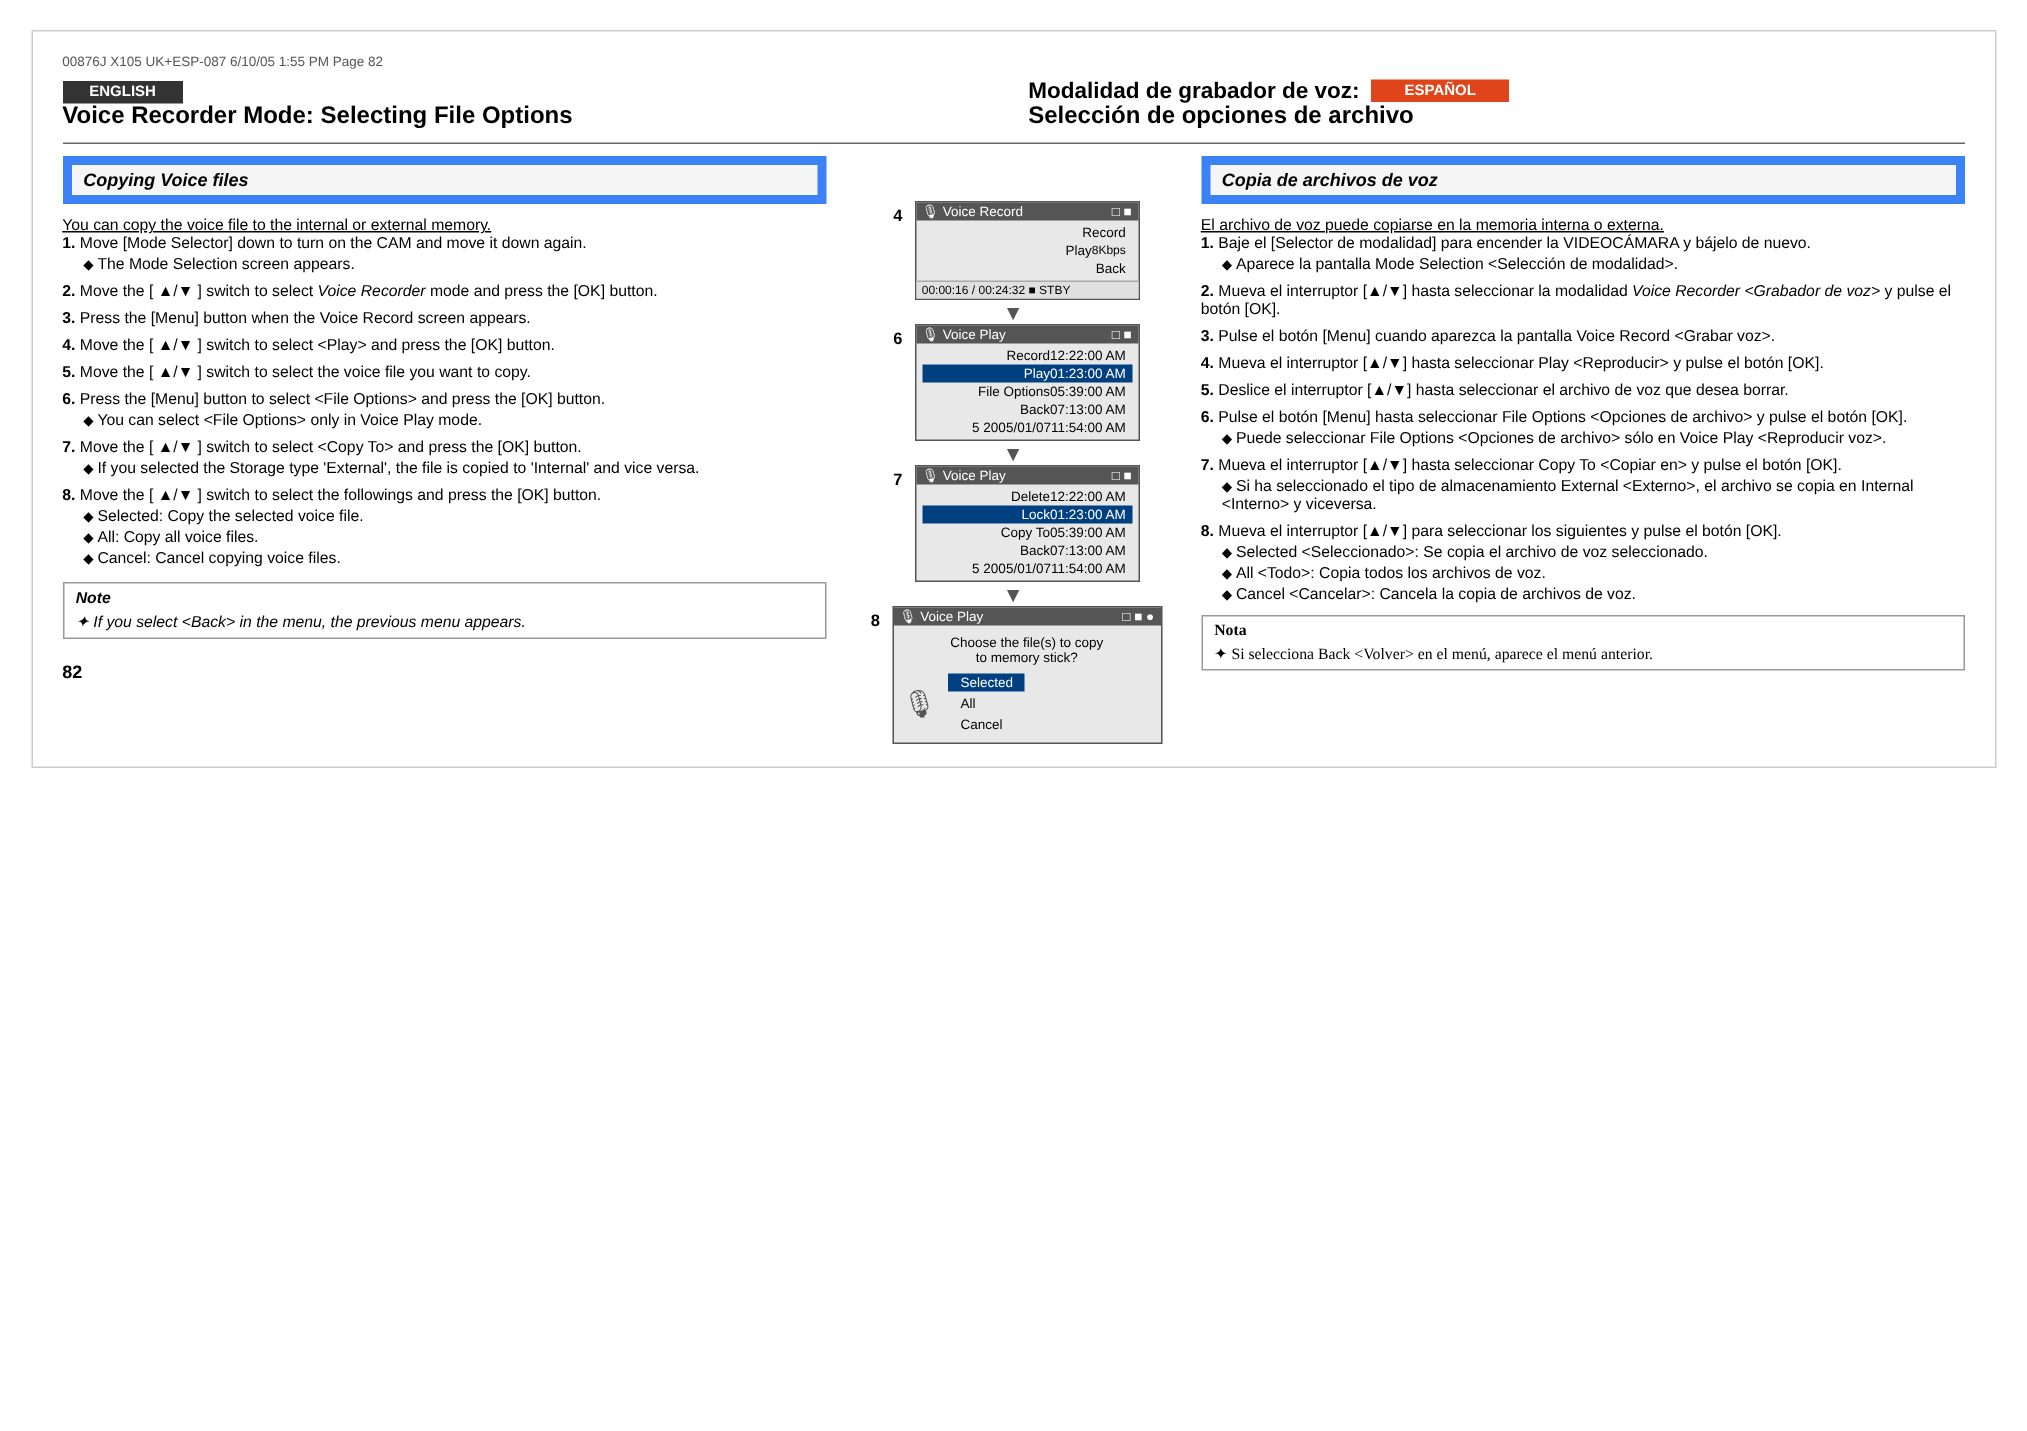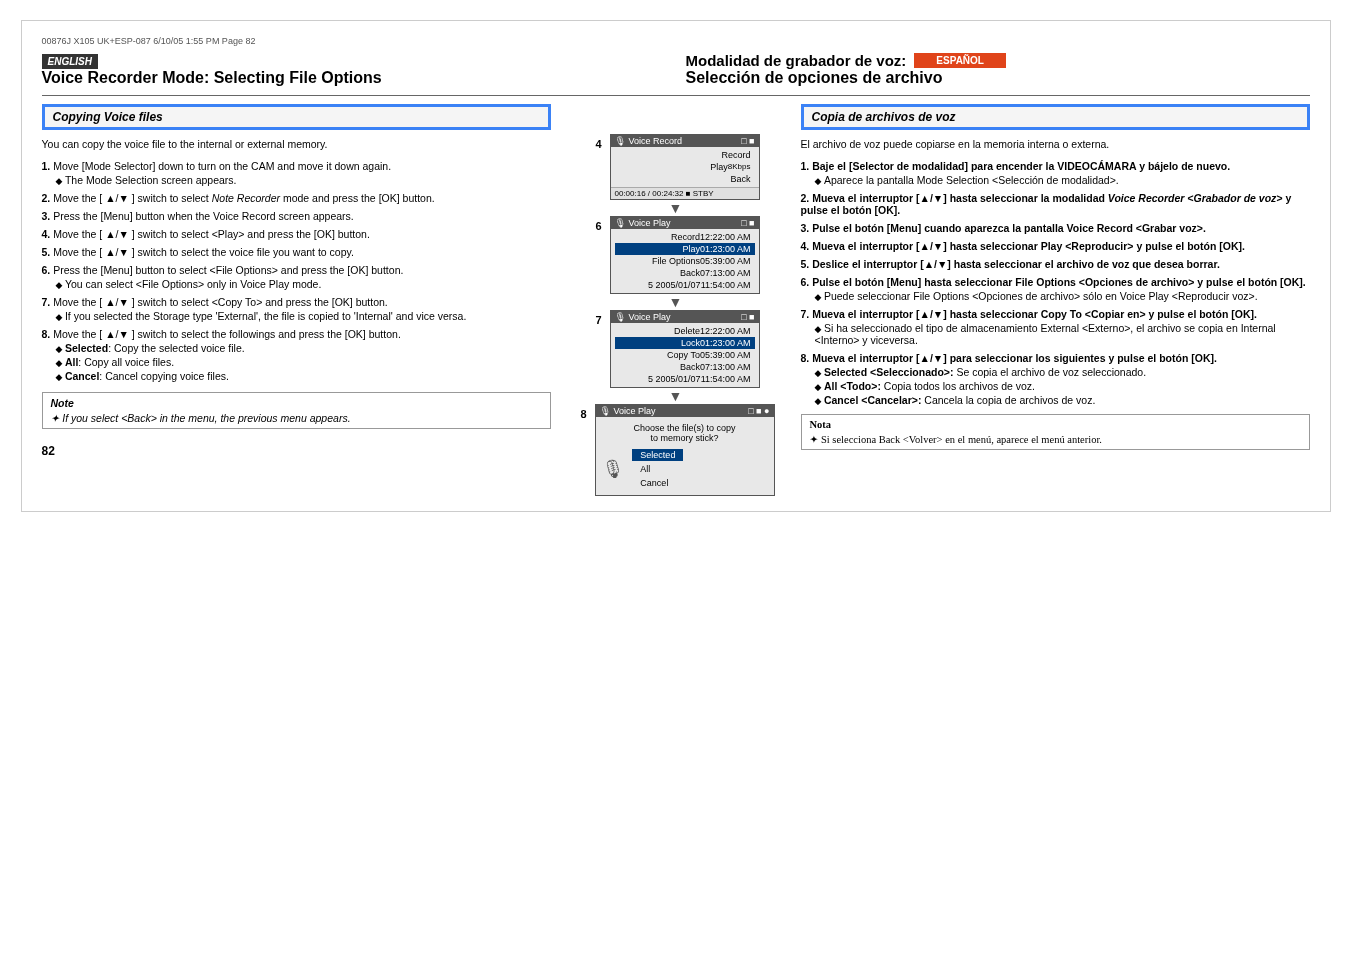--- a/index.html
+++ b/index.html
@@ -22,23 +22,22 @@
       display: flex;
       align-items: flex-end;
       margin-bottom: 8px;
       gap: 20px;
     }
     .english-badge {
       background: #333;
       color: #fff;
       font-size: 10px;
       font-weight: bold;
-      padding: 2px 6px;
+      padding: 2px 18px;
       display: inline-block;
-      font-style: italic;
     }
     .spanish-badge {
       background: #e0441a;
       color: #fff;
       font-size: 10px;
       font-weight: bold;
       padding: 2px 22px;
       display: inline-block;
     }
     .left-header { flex: 1; }
@@ -60,30 +59,30 @@
     .content-area {
       display: flex;
       gap: 20px;
       border-top: 1px solid #666;
       padding-top: 8px;
     }
     .left-col { flex: 1; }
     .right-col { flex: 1; }
     .section-header {
       background: #f5f5f5;
-      border: 3px solid #3b82f6;
+      border: 6px solid #3b82f6;
       padding: 3px 8px;
       font-style: italic;
       font-weight: bold;
       font-size: 12px;
       margin-bottom: 8px;
     }
     .intro-text {
       font-size: 10.5px;
-      margin-bottom: 10px;
+      text-decoration: underline;
     }
     .step-list {
       list-style: none;
       padding: 0;
     }
     .step-list > li {
       margin-bottom: 6px;
       font-size: 10.5px;
     }
     .step-num {
@@ -166,21 +165,21 @@
     .diagram-wrapper {
       position: relative;
       margin-left: 18px;
     }
     .arrow-down {
       text-align: center;
       font-size: 14px;
       color: #555;
     }
     .italic-text { font-style: italic; }
-    .bold-text { font-weight: bold; }
+    .bold-text { font-weight: normal; }
     .header-top {
       font-size: 9px;
       color: #555;
       margin-bottom: 6px;
     }
     .nota-box {
       border: 1px solid #999;
       padding: 4px 8px;
       margin-top: 8px;
       font-size: 10.5px;
@@ -221,21 +220,21 @@
       <ol class="step-list">
         <li>
           <span class="step-num">1. </span>
           <span>Move [Mode Selector] down to turn on the CAM and move it down again.</span>
           <ul class="bullet-list">
             <li>The Mode Selection screen appears.</li>
           </ul>
         </li>
         <li>
           <span class="step-num">2. </span>
-          <span>Move the [ ▲/▼ ] switch to select <span class="italic-text">Note Recorder</span> mode and press the [OK] button.</span>
+          <span>Move the [ ▲/▼ ] switch to select <span class="italic-text">Voice Recorder</span> mode and press the [OK] button.</span>
         </li>
         <li>
           <span class="step-num">3. </span>
           <span>Press the [Menu] button when the Voice Record screen appears.</span>
         </li>
         <li>
           <span class="step-num">4. </span>
           <span>Move the [ ▲/▼ ] switch to select &lt;Play&gt; and press the [OK] button.</span>
         </li>
         <li>

